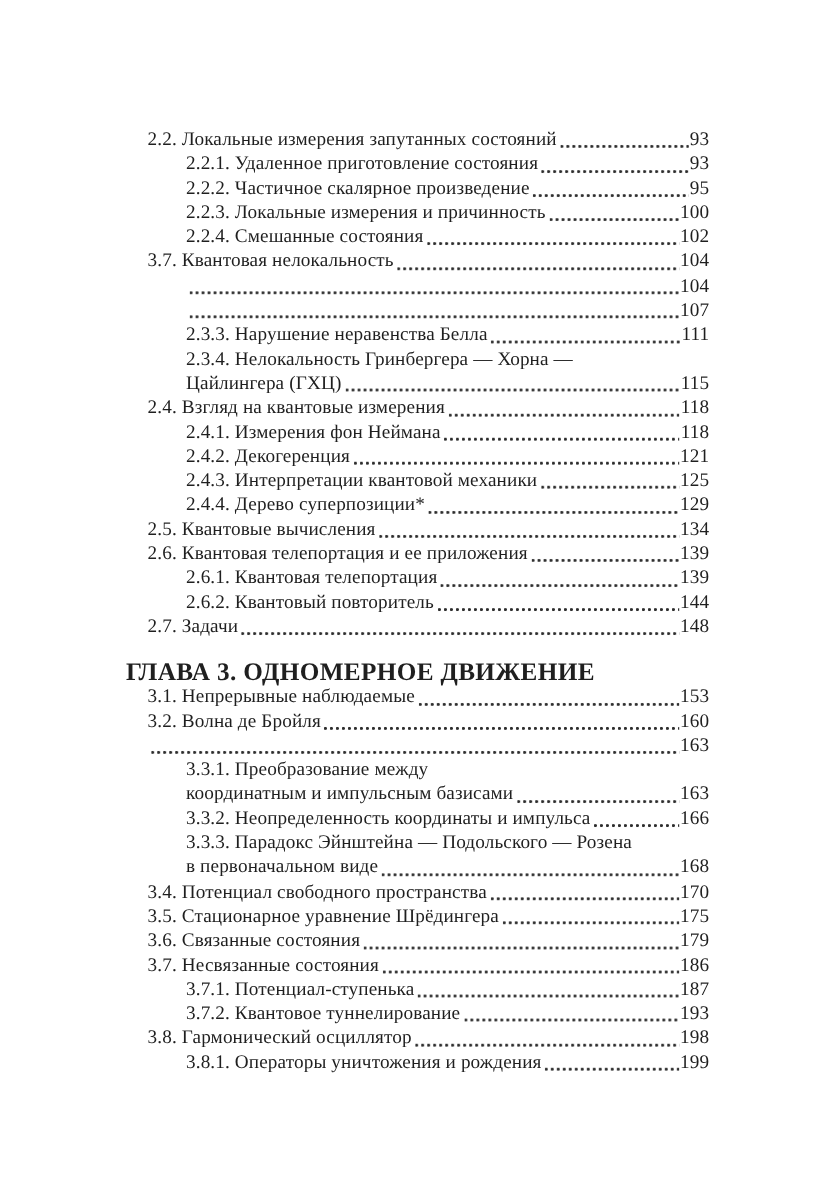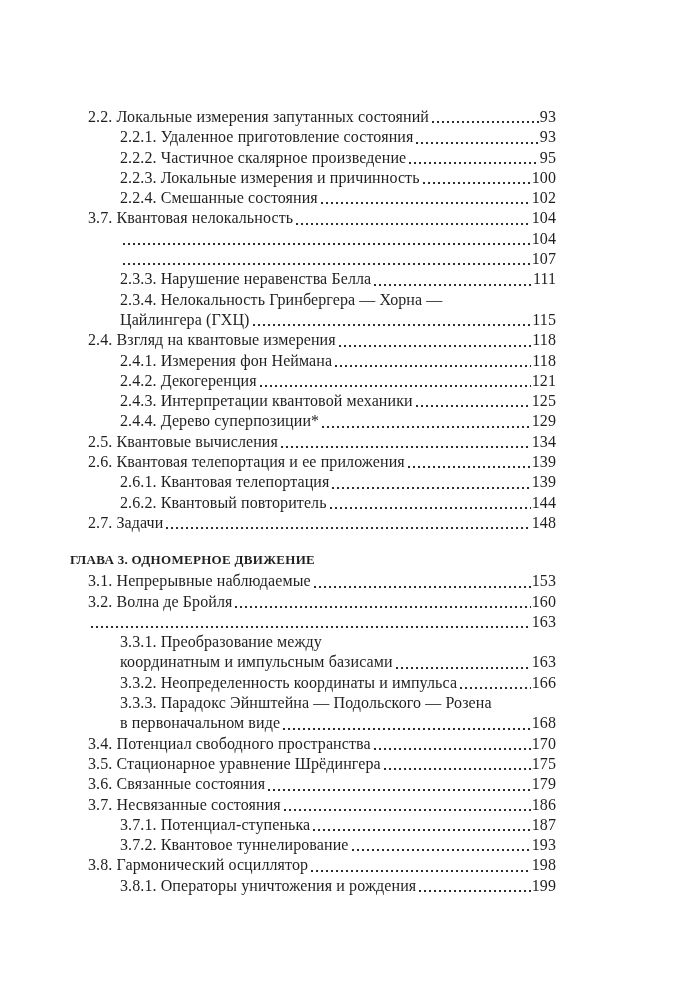--- a/index.html
+++ b/index.html
@@ -6,21 +6,21 @@
     margin: 0;
     padding: 0;
     background: #ffffff;
   }
   .page {
     position: relative;
     width: 686px;
     height: 1000px;
     background: #ffffff;
     box-sizing: border-box;
-    padding: 107px 0 0 70px;
+    padding: 107px 0 0 105px;
     font-family: "Liberation Serif", "DejaVu Serif", serif;
     color: #1f1f1f;
     overflow: hidden;
   }
   .toc {
     width: 486px;
   }
   .row {
     display: flex;
     align-items: baseline;
@@ -42,21 +42,21 @@
     background-image: radial-gradient(circle at 1.2px 2px, #2d2d2d 1.05px, rgba(0,0,0,0) 1.4px);
     background-size: 5px 4px;
     background-repeat: repeat-x;
     background-position: left bottom;
   }
   .pg {
     white-space: nowrap;
   }
   .chapter-heading {
     font-weight: bold;
-    font-size: 13px;
+    font-size: 21px;
     line-height: 22px;
     margin-top: 16px;
     letter-spacing: 0.3px;
     white-space: nowrap;
   }
 </style>
 </head>
 <body>
 
 <div class="page">

